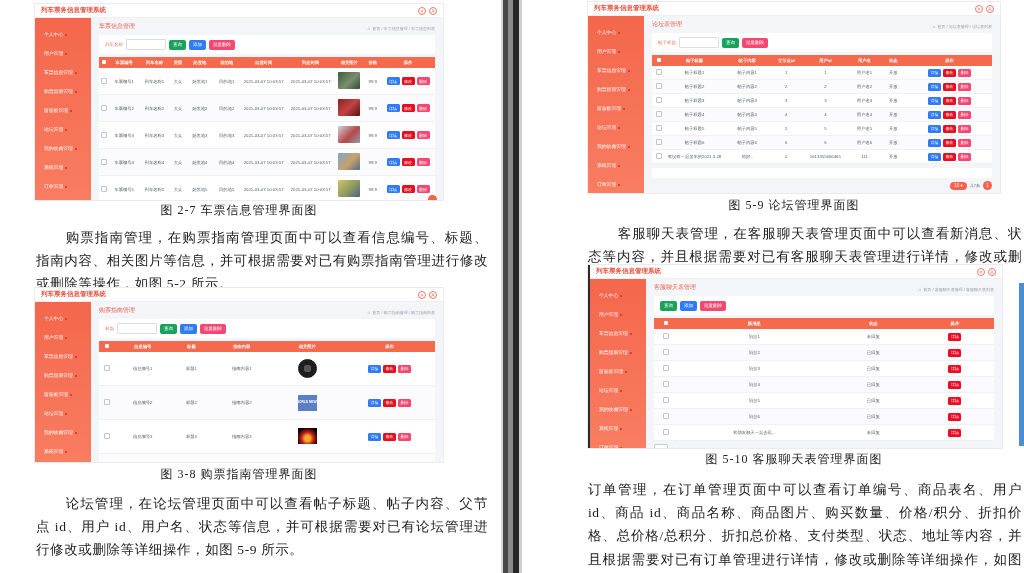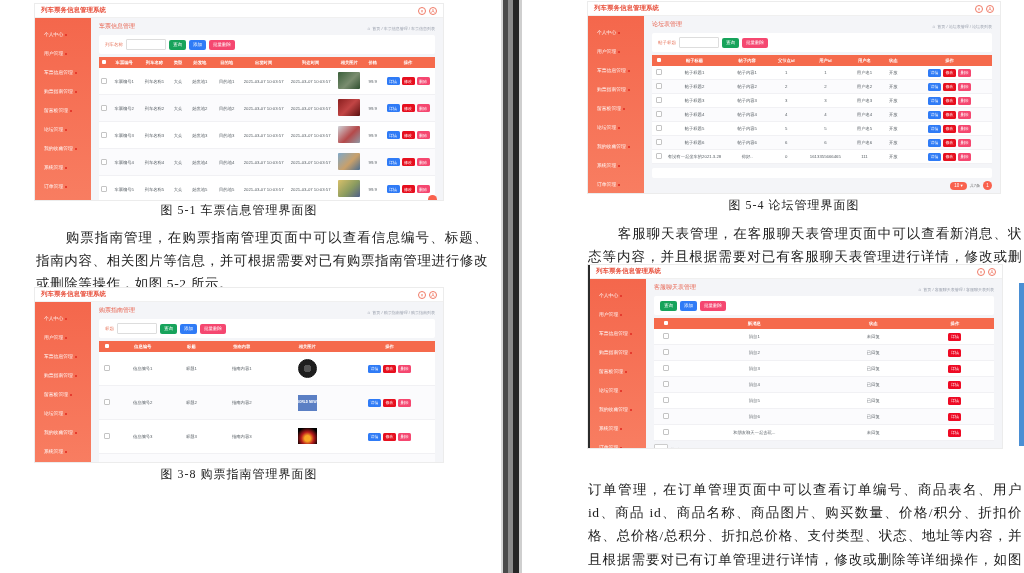--- a/index.html
+++ b/index.html
@@ -204,21 +204,21 @@
                   <span class="a-btn a-btn--blue">详情</span>
                   <span class="a-btn a-btn--red">修改</span>
                   <span class="a-btn a-btn--pink">删除</span>
                 </span>
               </div>
             </div>
             <span class="fab"></span>
           </div>
         </div>
       </div>
-    <div class="caption" style="left:35px;top:202px;width:408px;">图 5-1 车票信息管理界面图</div>
+    <div class="caption" style="left:35px;top:202px;width:408px;">图 2-7 车票信息管理界面图</div>
     <p class="para indent" style="left:36px;top:226px;width:452px;">购票指南管理，在购票指南管理页面中可以查看信息编号、标题、指南内容、相关图片等信息，并可根据需要对已有购票指南管理进行修改或删除等操作，如图 5-2 所示。</p>
     <div class="shot shot--fig8" style="left:35px;top:288px;width:408px;height:174px;">
         <div class="s-header">
           <span class="s-logo">列车票务信息管理系统</span>
           <span class="s-hicons">
             <span class="s-circle">×</span>
             <span class="s-circle">A</span>
           </span>
         </div>
         <div class="s-body">
@@ -289,20 +289,21 @@
                   <span class="a-btn a-btn--red">修改</span>
                   <span class="a-btn a-btn--pink">删除</span>
                 </span>
               </div>
               <div class="t-row"></div>
             </div>
           </div>
         </div>
       </div>
     <div class="caption" style="left:35px;top:466px;width:408px;">图 3-8 购票指南管理界面图</div>
+    <p class="para indent" style="left:36px;top:492px;width:452px;">论坛管理，在论坛管理页面中可以查看帖子标题、帖子内容、父节点 id、用户 id、用户名、状态等信息，并可根据需要对已有论坛管理进行修改或删除等详细操作，如图 5-9 所示。</p>
   </div>
 
   <div class="spine"></div>
 
   <div class="page page-right">
     <div class="shot shot--fig9" style="left:66px;top:2px;width:412px;height:191px;">
         <div class="s-header">
           <span class="s-logo">列车票务信息管理系统</span>
           <span class="s-hicons">
             <span class="s-circle">×</span>
@@ -444,21 +445,21 @@
             </div>
             <div class="s-aftercard"></div>
             <div class="s-pager s-pager--right">
               <span class="pg-pill">10 ▾</span>
               <span class="pg-info">共7条</span>
               <span class="pg-circle">1</span>
             </div>
           </div>
         </div>
       </div>
-    <div class="caption" style="left:66px;top:197px;width:412px;">图 5-4 论坛管理界面图</div>
+    <div class="caption" style="left:66px;top:197px;width:412px;">图 5-9 论坛管理界面图</div>
     <p class="para indent" style="left:66px;top:222px;width:434px;">客服聊天表管理，在客服聊天表管理页面中可以查看新消息、状态等内容，并且根据需要对已有客服聊天表管理进行详情，修改或删除等详细操作，如图 5-10 所示。</p>
     <div class="shot shot--fig10" style="left:66px;top:265px;width:412px;height:183px;">
         <div class="s-header">
           <span class="s-logo">列车票务信息管理系统</span>
           <span class="s-hicons">
             <span class="s-circle">×</span>
             <span class="s-circle">A</span>
           </span>
         </div>
         <div class="s-body">
@@ -547,17 +548,18 @@
                 </span>
               </div>
             </div>
             <div class="s-pager s-pager--left">
               <span class="pg-select">10 ▾</span>
               <span class="pg-info">共7条</span>
             </div>
           </div>
         </div>
       </div>
+    <div class="caption" style="left:66px;top:451px;width:412px;">图 5-10 客服聊天表管理界面图</div>
     <p class="para" style="left:66px;top:478px;width:434px;">订单管理，在订单管理页面中可以查看订单编号、商品表名、用户 id、商品 id、商品名称、商品图片、购买数量、价格/积分、折扣价格、总价格/总积分、折扣总价格、支付类型、状态、地址等内容，并且根据需要对已有订单管理进行详情，修改或删除等详细操作，如图 5-11 所示。</p>
   </div>
 
   <div class="blue-sliver"></div>
 </div>
 
 </body></html>

